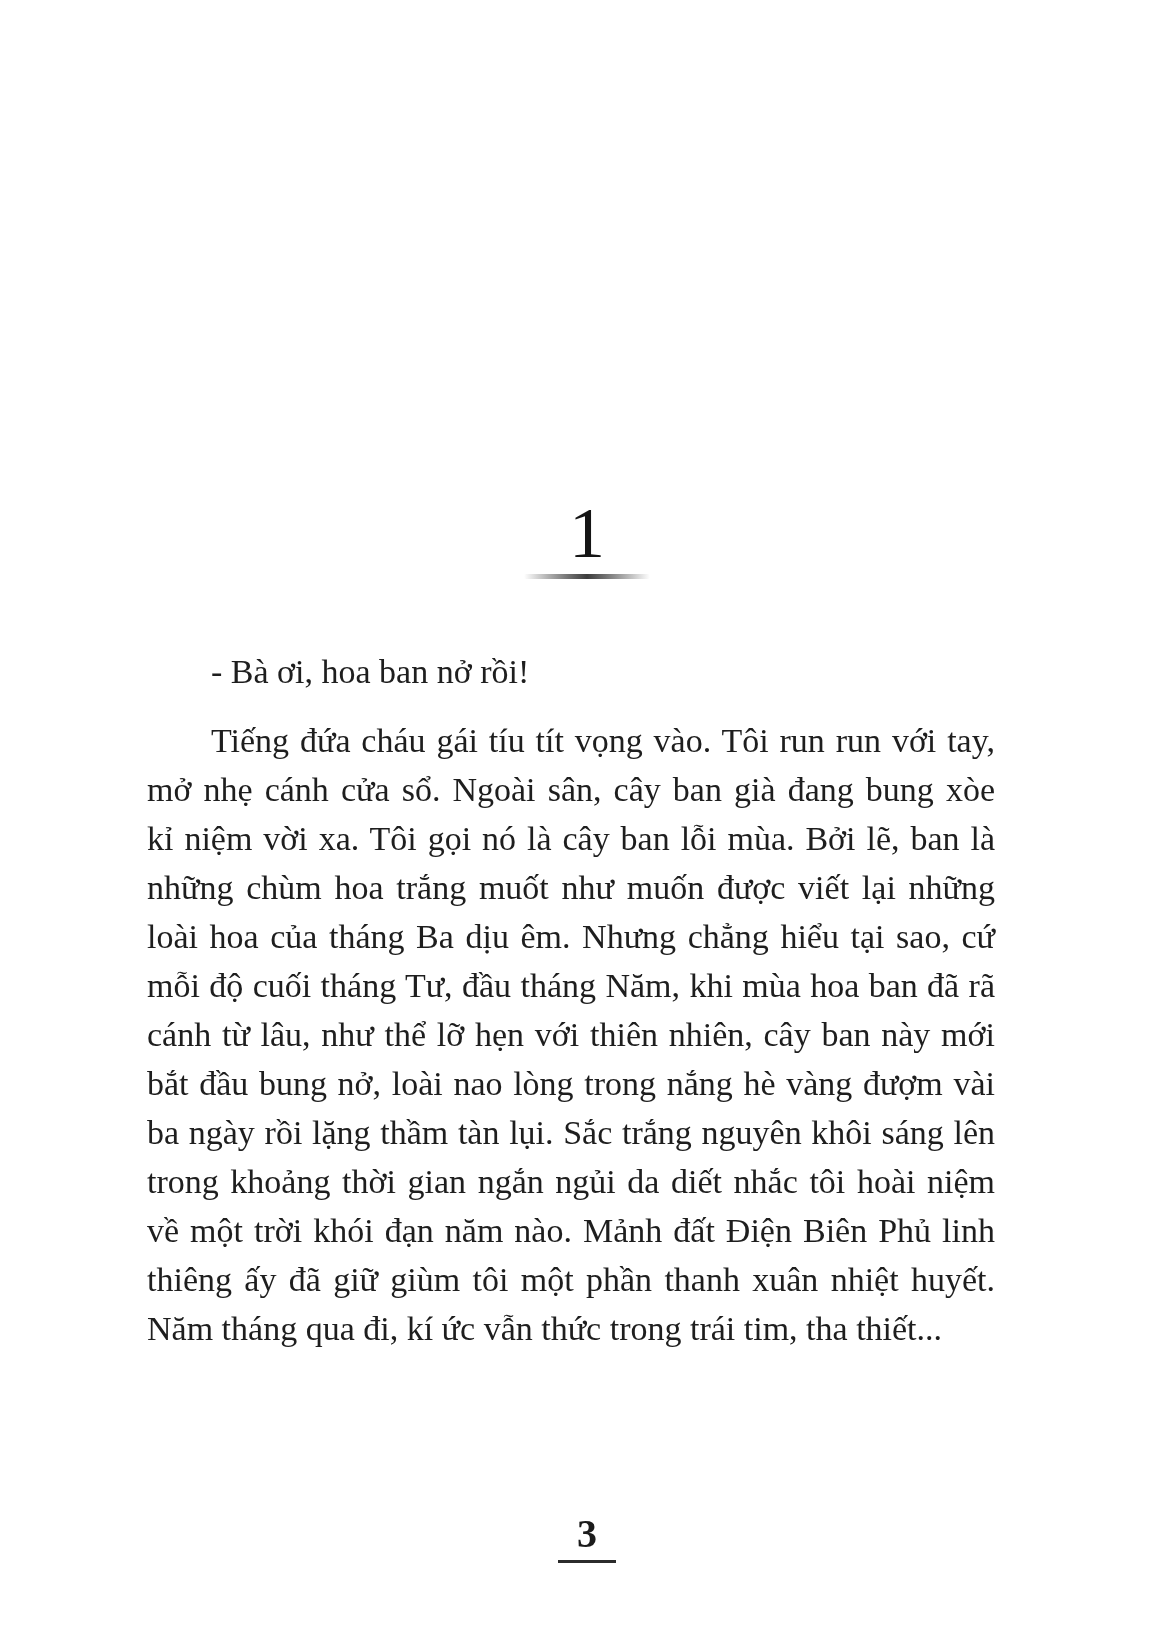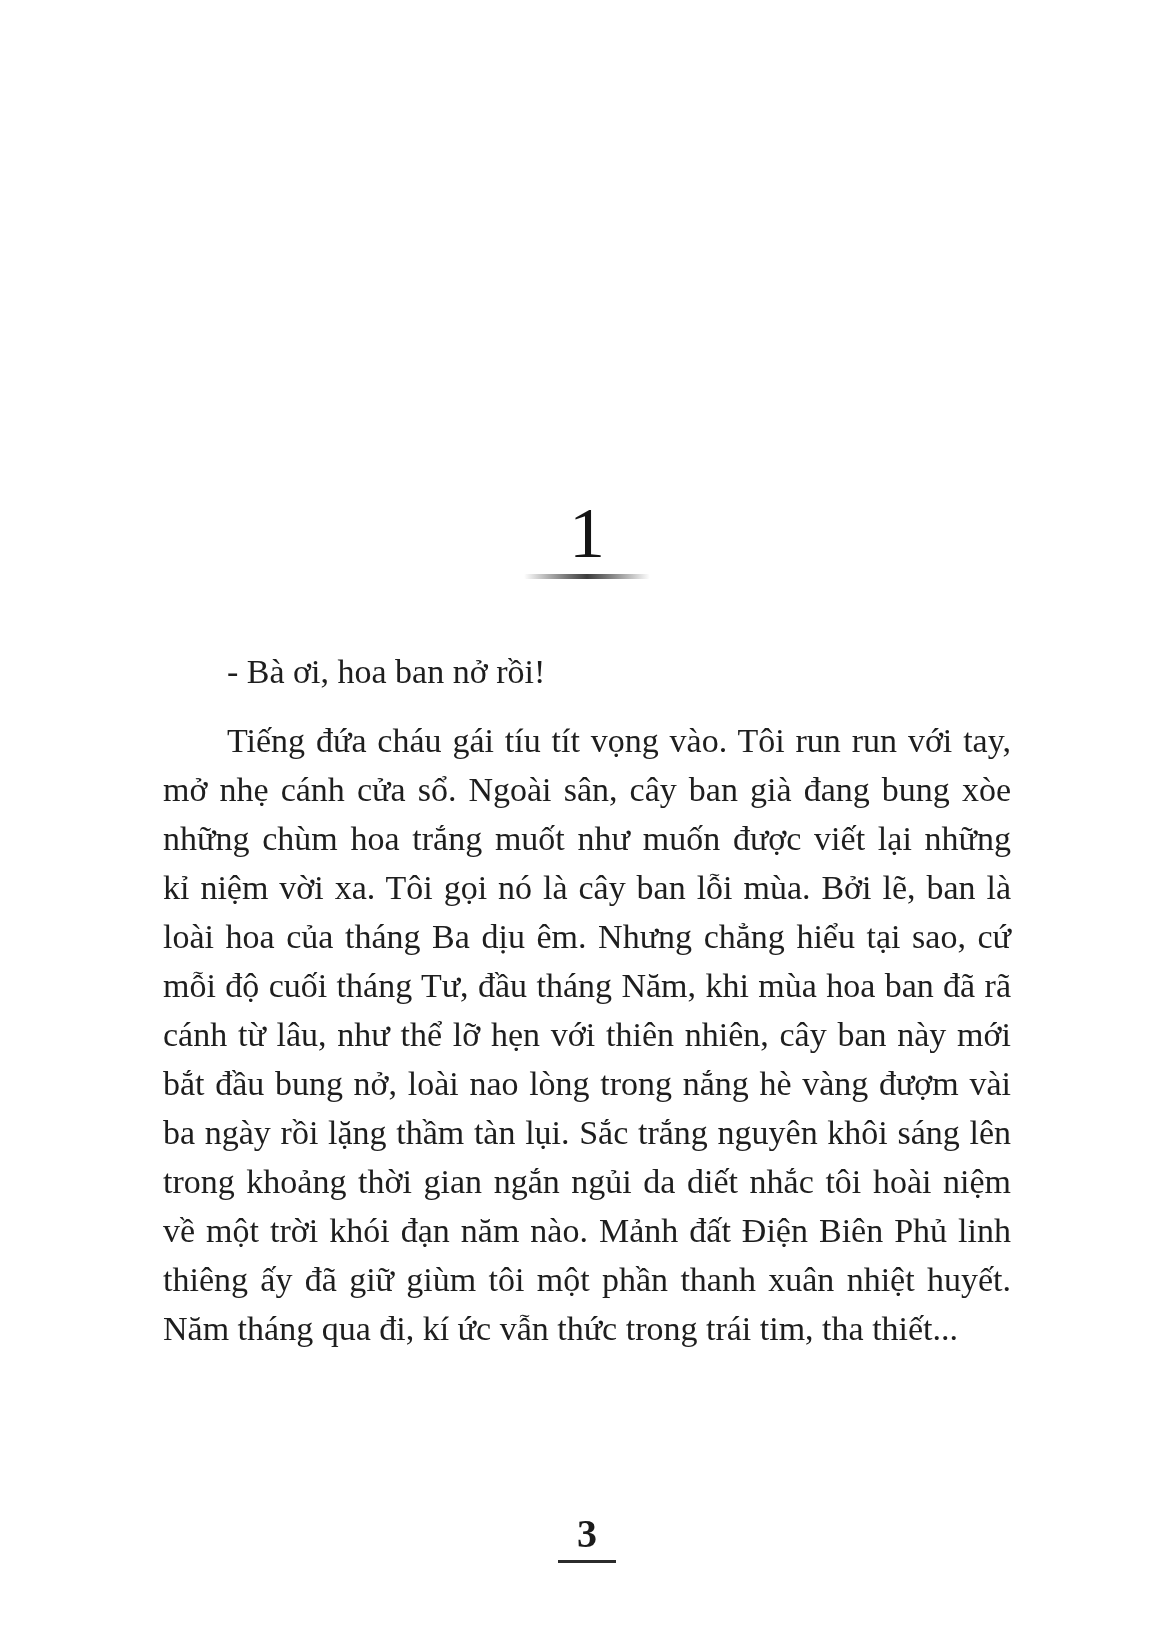--- a/index.html
+++ b/index.html
@@ -49,21 +49,21 @@
       rgba(120,120,120,0.55) 18%,
       rgba(90,90,90,0.85) 35%,
       #3c3c3c 50%,
       rgba(90,90,90,0.85) 65%,
       rgba(120,120,120,0.55) 82%,
       rgba(140,140,140,0) 100%);
   }
   .text-block {
     position: absolute;
     top: 647px;
-    left: 163px;
+    left: 147px;
     width: 848px;
     font-size: 34px;
     line-height: 49px;
     color: #1e1e1e;
   }
   .paragraph + .paragraph {
     margin-top: 20px;
   }
   .line {
     white-space: nowrap;
@@ -106,22 +106,22 @@
     <div class="chapter-divider"></div>
   </header>
 
   <main class="text-block">
       <div class="paragraph">
         <div class="line indent">- Bà ơi, hoa ban nở rồi!</div>
       </div>
       <div class="paragraph">
         <div class="line indent justified">Tiếng đứa cháu gái tíu tít vọng vào. Tôi run run với tay,</div>
         <div class="line justified">mở nhẹ cánh cửa sổ. Ngoài sân, cây ban già đang bung xòe</div>
+        <div class="line justified">kỉ niệm vời xa. Tôi gọi nó là cây ban lỗi mùa. Bởi lẽ, ban là</div>
         <div class="line justified">những chùm hoa trắng muốt như muốn được viết lại những</div>
-        <div class="line justified">kỉ niệm vời xa. Tôi gọi nó là cây ban lỗi mùa. Bởi lẽ, ban là</div>
         <div class="line justified">loài hoa của tháng Ba dịu êm. Nhưng chẳng hiểu tại sao, cứ</div>
         <div class="line justified">mỗi độ cuối tháng Tư, đầu tháng Năm, khi mùa hoa ban đã rã</div>
         <div class="line justified">cánh từ lâu, như thể lỡ hẹn với thiên nhiên, cây ban này mới</div>
         <div class="line justified">bắt đầu bung nở, loài nao lòng trong nắng hè vàng đượm vài</div>
         <div class="line justified">ba ngày rồi lặng thầm tàn lụi. Sắc trắng nguyên khôi sáng lên</div>
         <div class="line justified">trong khoảng thời gian ngắn ngủi da diết nhắc tôi hoài niệm</div>
         <div class="line justified">về một trời khói đạn năm nào. Mảnh đất Điện Biên Phủ linh</div>
         <div class="line justified">thiêng ấy đã giữ giùm tôi một phần thanh xuân nhiệt huyết.</div>
         <div class="line">Năm tháng qua đi, kí ức vẫn thức trong trái tim, tha thiết...</div>
       </div>

